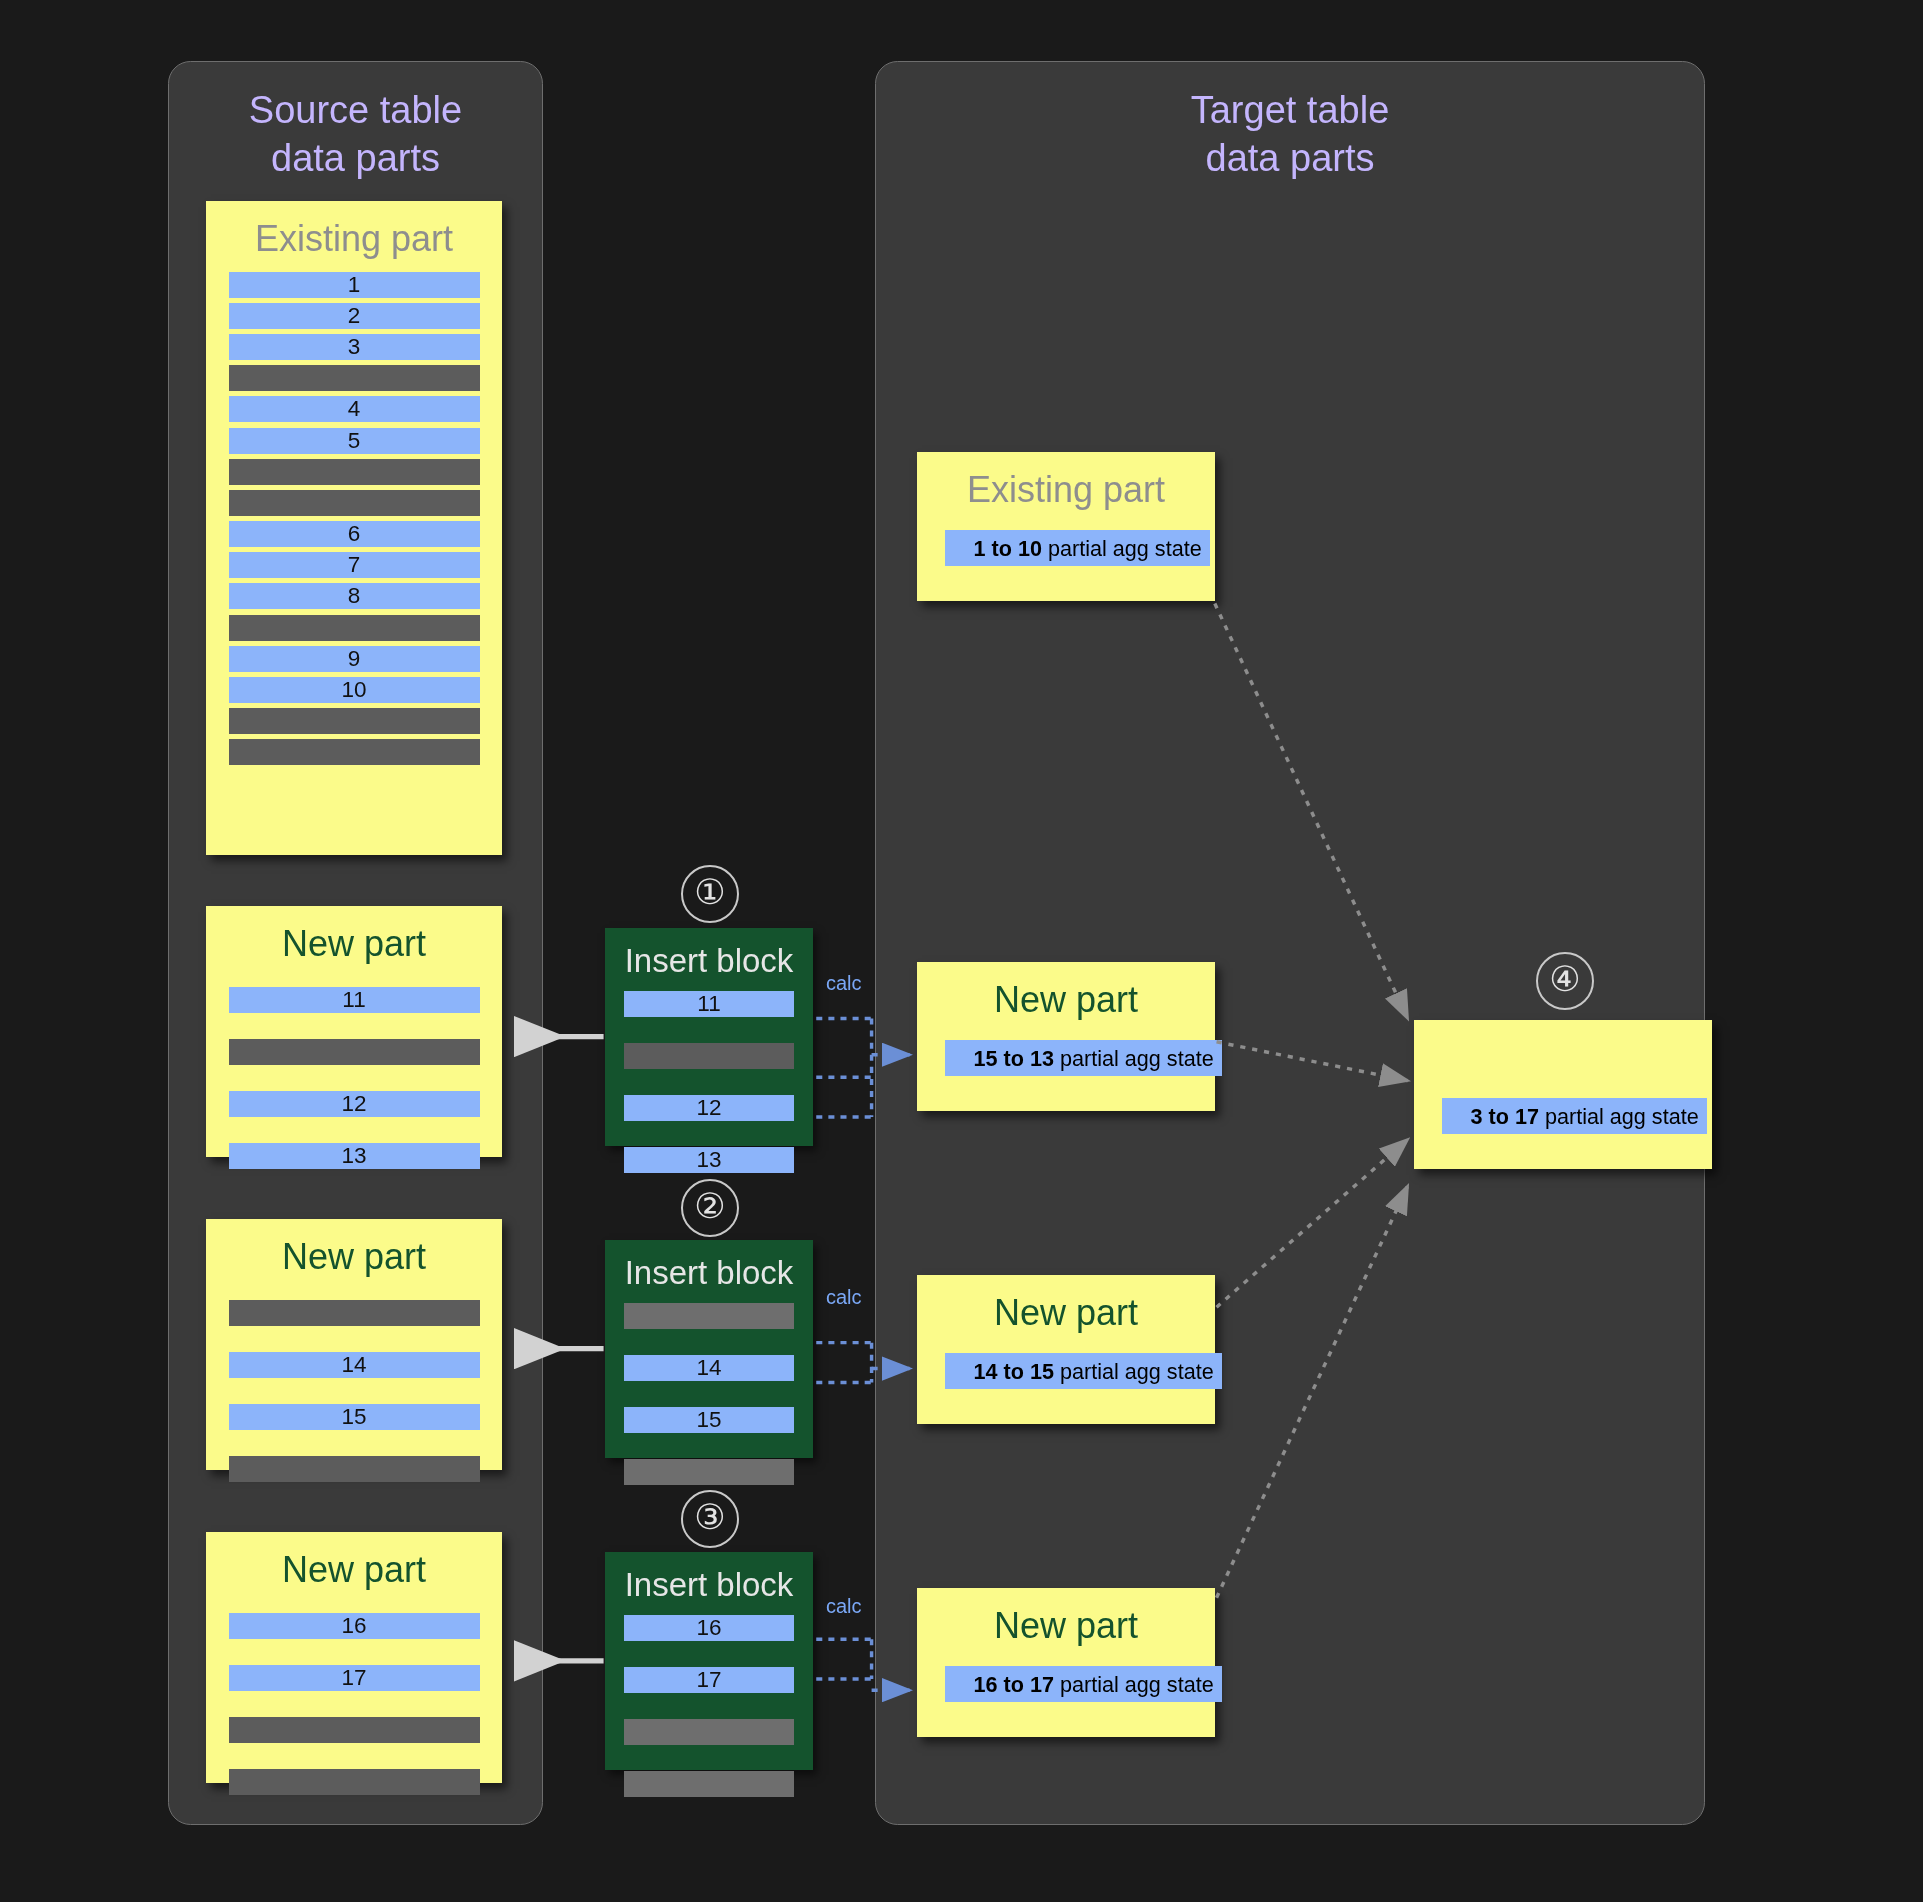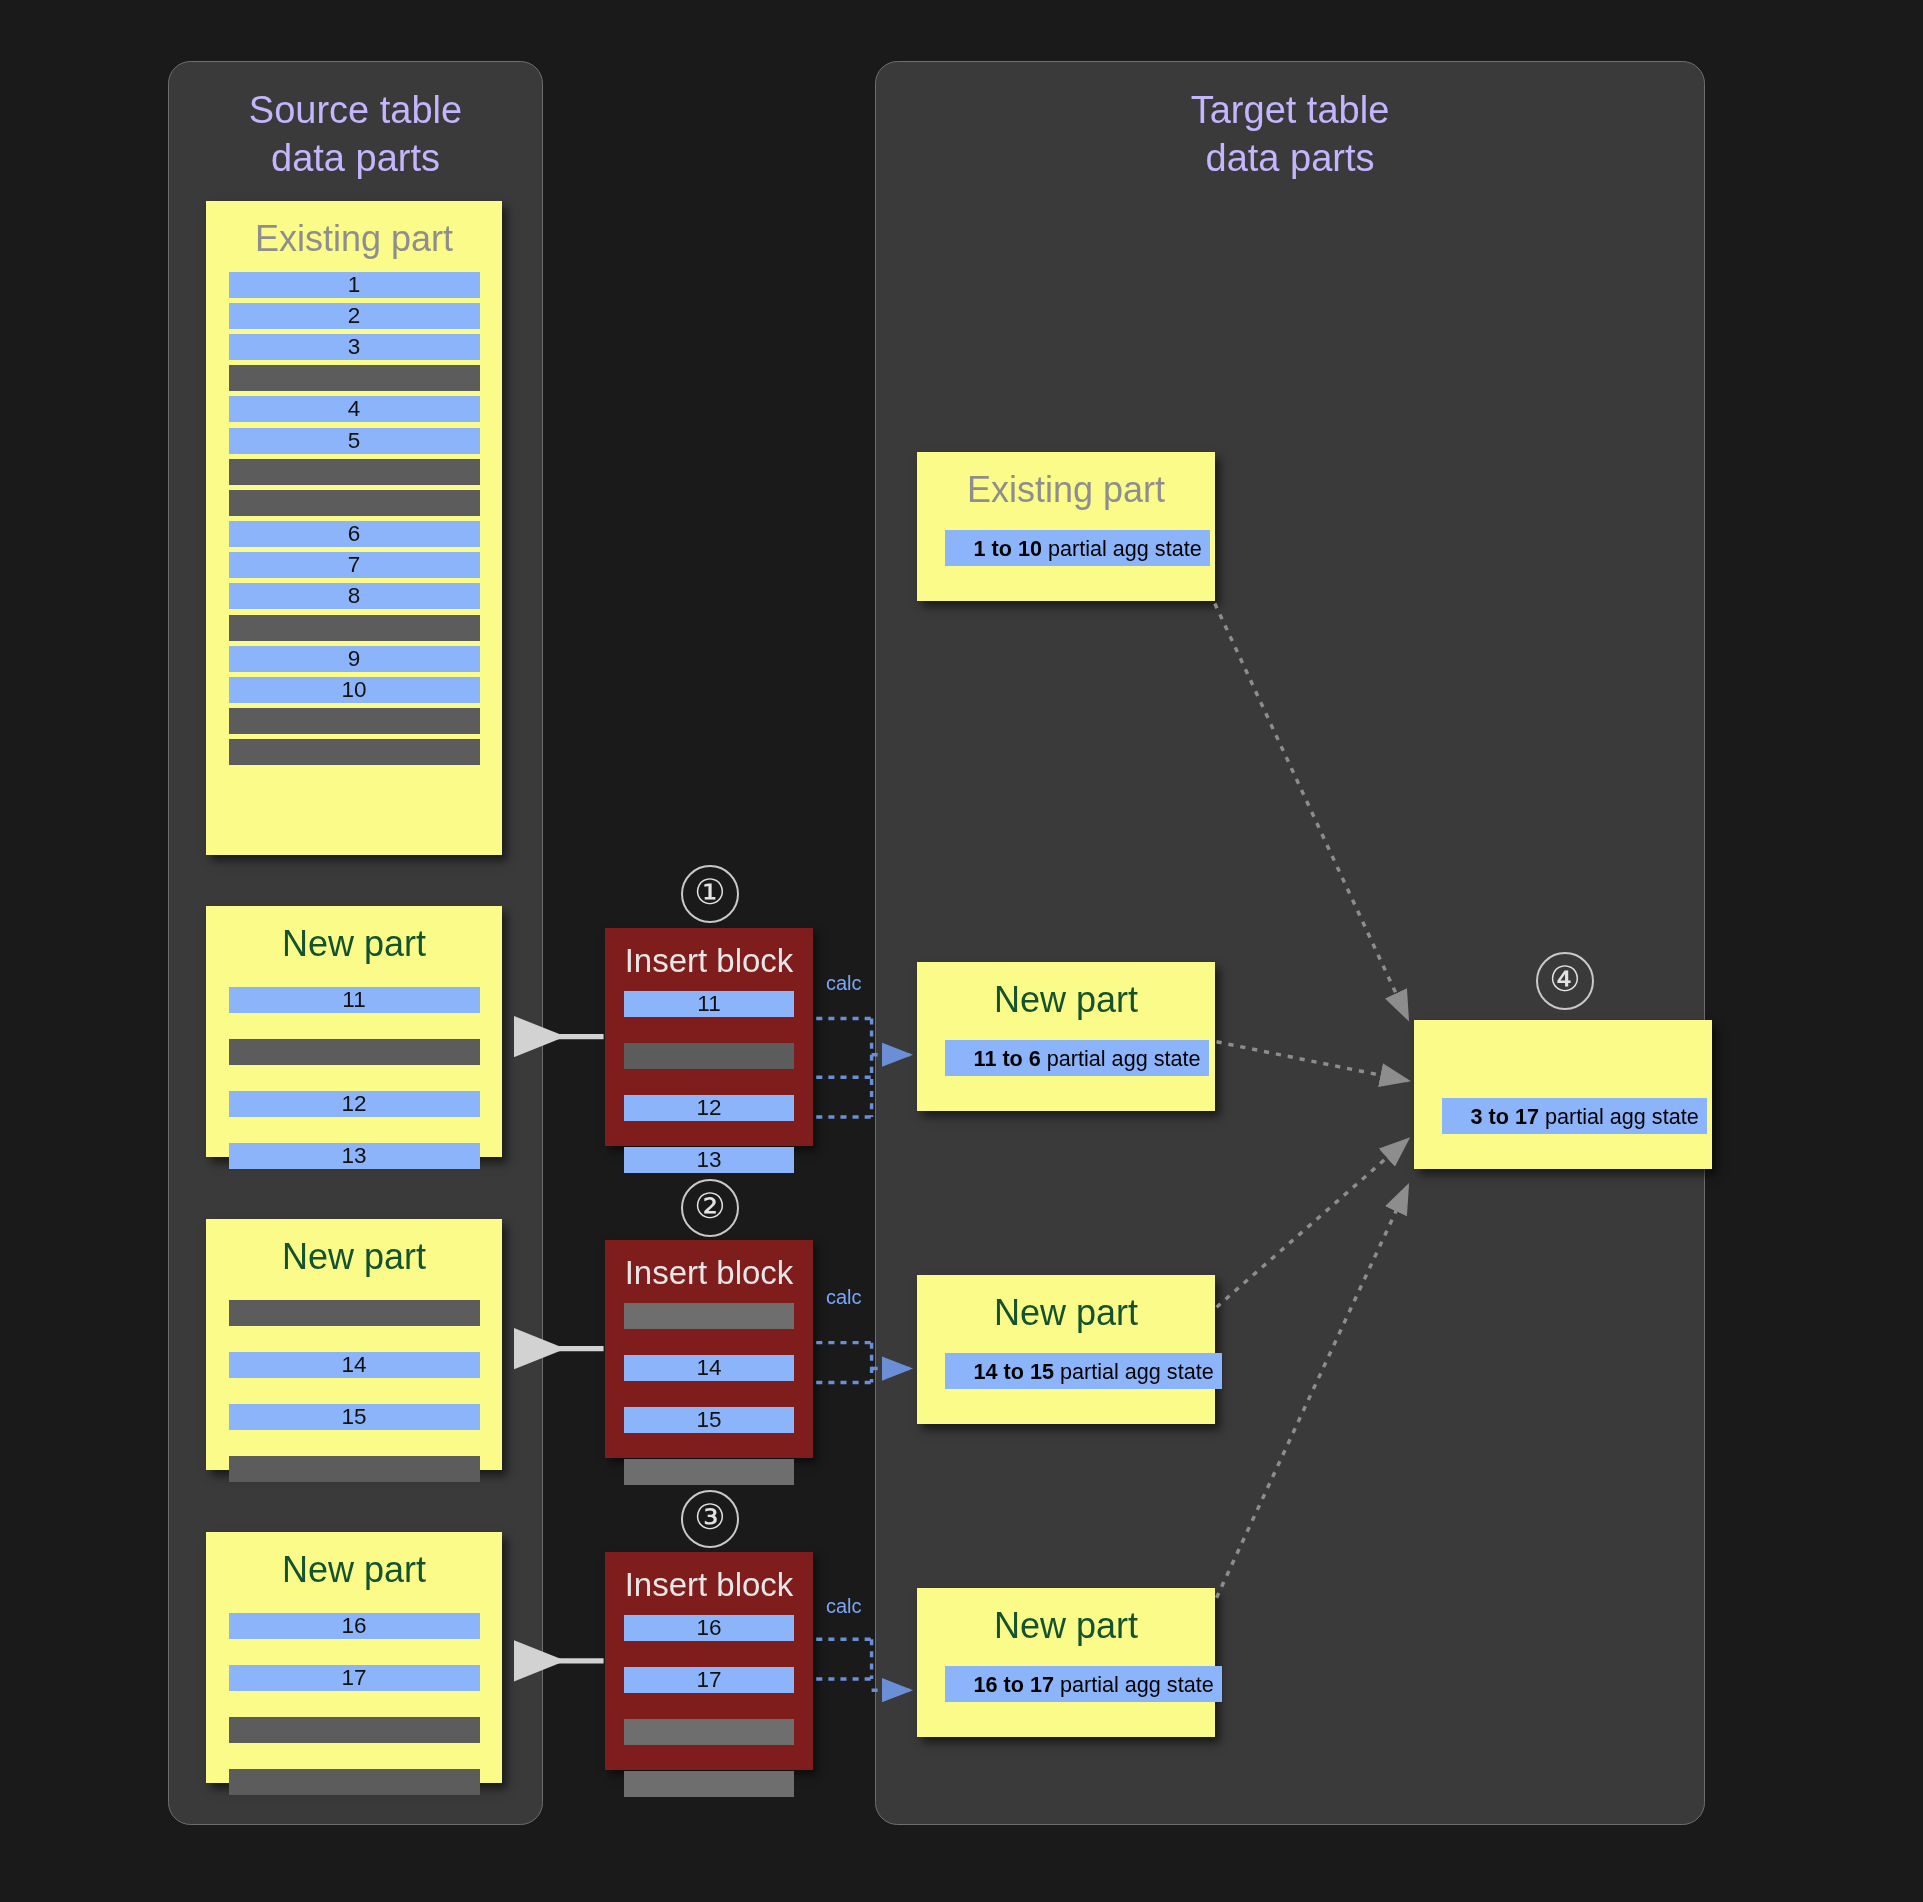--- a/index.html
+++ b/index.html
@@ -27,21 +27,21 @@
   .ypart-title.muted{color:#8e8e8e;}
   .rows{padding:12px 22.5px 17.3px 22.5px;}
   .row{height:26px;margin-bottom:26px;display:flex;align-items:center;
        justify-content:center;font-size:22.5px;color:#111;}
   .row.blue{background:#8cb4fa;}
   .row.gray{background:#5c5c5c;}
   .row.lgray{background:#6e6e6e;}
   .row.tight{margin-bottom:5.2px;}
 
   .iblock{
-    position:absolute;background:#7f1d1d;box-sizing:border-box;
+    position:absolute;background:#14532d;box-sizing:border-box;
     box-shadow:4.3px 5.2px 7.8px rgba(0,0,0,.5);
   }
   .iblock-title{
     text-align:center;font-size:33px;line-height:42px;padding-top:12px;
     color:#e6e6e6;
   }
   .circ{
     position:absolute;width:54px;height:54px;border:2.6px solid #c9c9c9;
     border-radius:50%;color:#e3e3e3;font-size:35px;line-height:50px;
     text-align:center;
@@ -161,21 +161,21 @@
 <div class="ypart" style="left:917px;top:452px;width:298px;height:149px;">
   <div class="ypart-title muted">Existing part</div>
   <div class="aggline" style="left:28px;top:78px;">
     <b>1 to 10</b><span> partial agg state</span>
   </div>
 </div>
 
 <div class="ypart" style="left:917px;top:962px;width:298px;height:149px;">
   <div class="ypart-title">New part</div>
   <div class="aggline" style="left:28px;top:78px;">
-    <b>11 to 6</b><span> partial agg state</span>
+    <b>15 to 13</b><span> partial agg state</span>
   </div>
 </div>
 
 <div class="ypart" style="left:917px;top:1275px;width:298px;height:149px;">
   <div class="ypart-title">New part</div>
   <div class="aggline" style="left:28px;top:78px;">
     <b>14 to 15</b><span> partial agg state</span>
   </div>
 </div>
 

